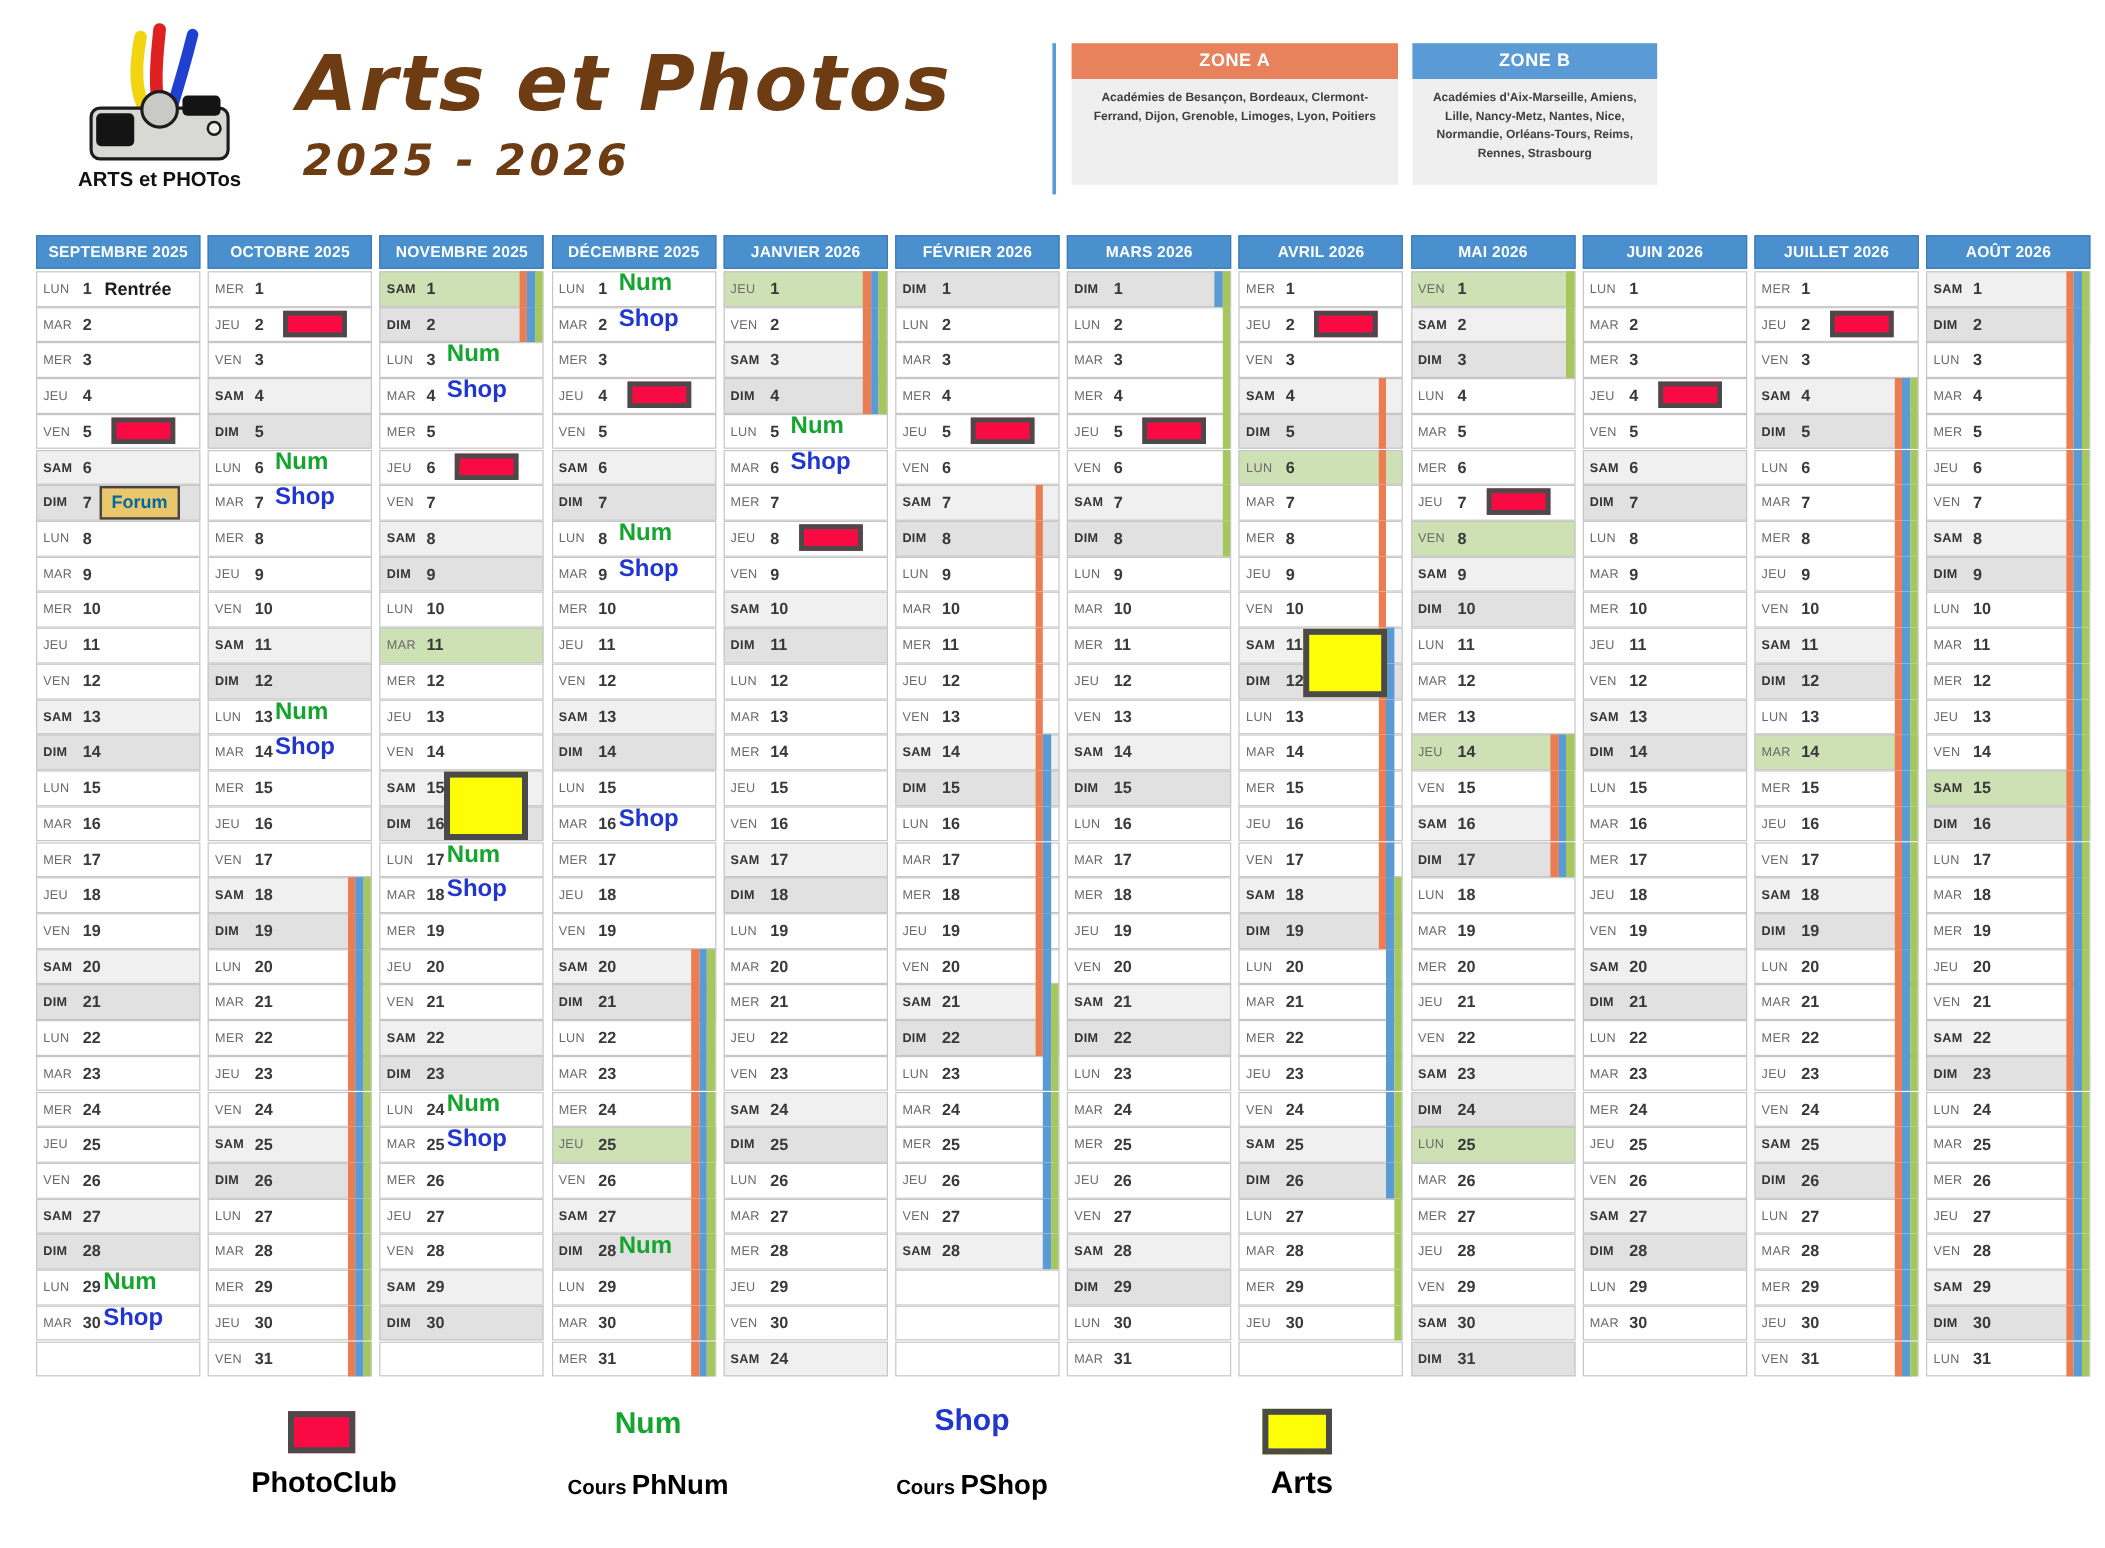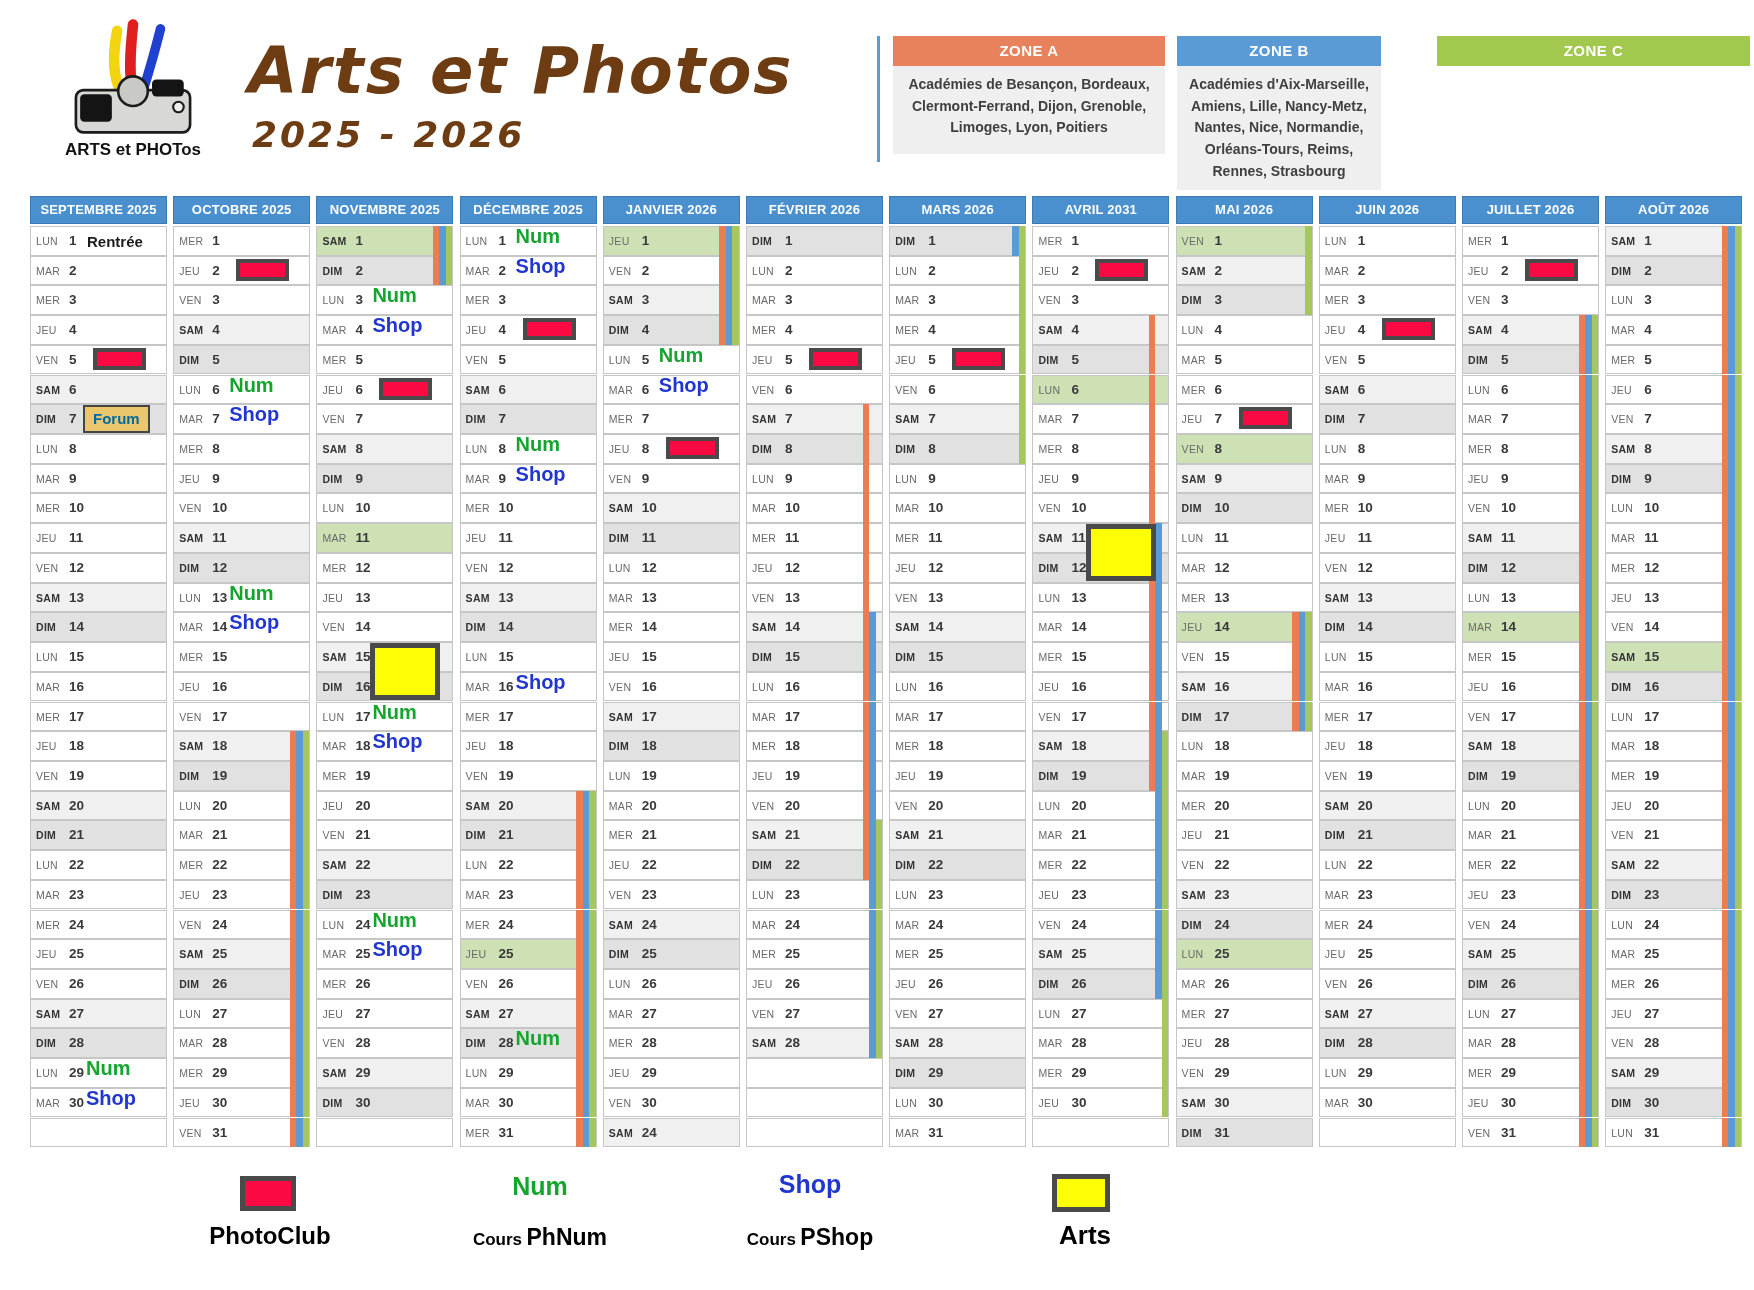--- a/index.html
+++ b/index.html
@@ -9,21 +9,21 @@
   
   .logo{position:absolute;left:58px;top:14px;width:150px;height:148px}
   .title{position:absolute;left:248px;top:34px;font-size:64px;font-weight:bold;
          font-style:italic;color:#6e3c12;letter-spacing:2px;font-family:"DejaVu Sans",sans-serif}
   .subtitle{position:absolute;left:252px;top:114px;font-size:36px;font-weight:bold;
          font-style:italic;color:#6e3c12;letter-spacing:3px;font-family:"DejaVu Sans",sans-serif}
   .zone-divider{position:absolute;left:877px;top:36px;width:3px;height:126px;background:#5b9bd5}
   .zone{position:absolute;top:36px}
   .zone .zh{height:30px;line-height:30px;text-align:center;color:#fff;font-size:15px;
             font-weight:bold;letter-spacing:.5px}
-  .zone .zb{background:#efefef;color:#3f3f3f;font-size:14px;font-weight:bold;
+  .zone .zb{background:#efefef;color:#3f3f3f;font-size:10px;font-weight:bold;
             text-align:center;padding:8px 8px;line-height:1.55;min-height:88px;box-sizing:border-box}
   .zone.z0{left:893px;width:272px}
   .zone.z1{left:1177px;width:204px}
   .zone.z2{left:1437px;width:313px}
   .zone.z2 .zb{padding-top:26px}
 
   
   .month{position:absolute;top:196px;width:137px}
   .mh{height:26px;line-height:26px;background:#4a90ce;border:1px solid #3d7ab2;color:#fff;
       font-size:13px;font-weight:bold;text-align:center;letter-spacing:.2px}
@@ -89,21 +89,20 @@
 
   <div class="zone z0">
     <div class="zh" style="background: rgb(232, 130, 93);">ZONE A</div>
     <div class="zb">Académies de Besançon, Bordeaux, Clermont-Ferrand, Dijon, Grenoble, Limoges, Lyon, Poitiers</div>
   </div>
   <div class="zone z1">
     <div class="zh" style="background: rgb(91, 155, 213);">ZONE B</div>
     <div class="zb">Académies d'Aix-Marseille, Amiens, Lille, Nancy-Metz, Nantes, Nice, Normandie, Orléans-Tours, Reims, Rennes, Strasbourg</div>
   </div>
   <div class="zone z2">
-    <div class="zh" style="background: rgb(163, 200, 78);">ZONE C</div>
   </div>
 </div>
 
 <div id="grid">
     <div class="month" style="left: 30px;">
       <div class="mh">SEPTEMBRE 2025</div>
       <div class="days">
         <div class="day" style="top: 0px;">
           <span class="dw">LUN</span>
           <span class="dn">1</span>
@@ -1157,21 +1156,21 @@
           <span class="dw">LUN</span>
           <span class="dn">30</span>
         </div>
         <div class="day" style="top: 891.6px;">
           <span class="dw">MAR</span>
           <span class="dn">31</span>
         </div>
       </div>
     </div>
     <div class="month" style="left: 1032.4px;">
-      <div class="mh">AVRIL 2031</div>
+      <div class="mh">AVRIL 2026</div>
       <div class="days">
         <div class="day" style="top: 0px;">
           <span class="dw">MER</span>
           <span class="dn">1</span>
         </div>
         <div class="day" style="top: 29.72px;">
           <span class="dw">JEU</span>
           <span class="dn">2</span>
           <span class="pc"></span>
         </div>

